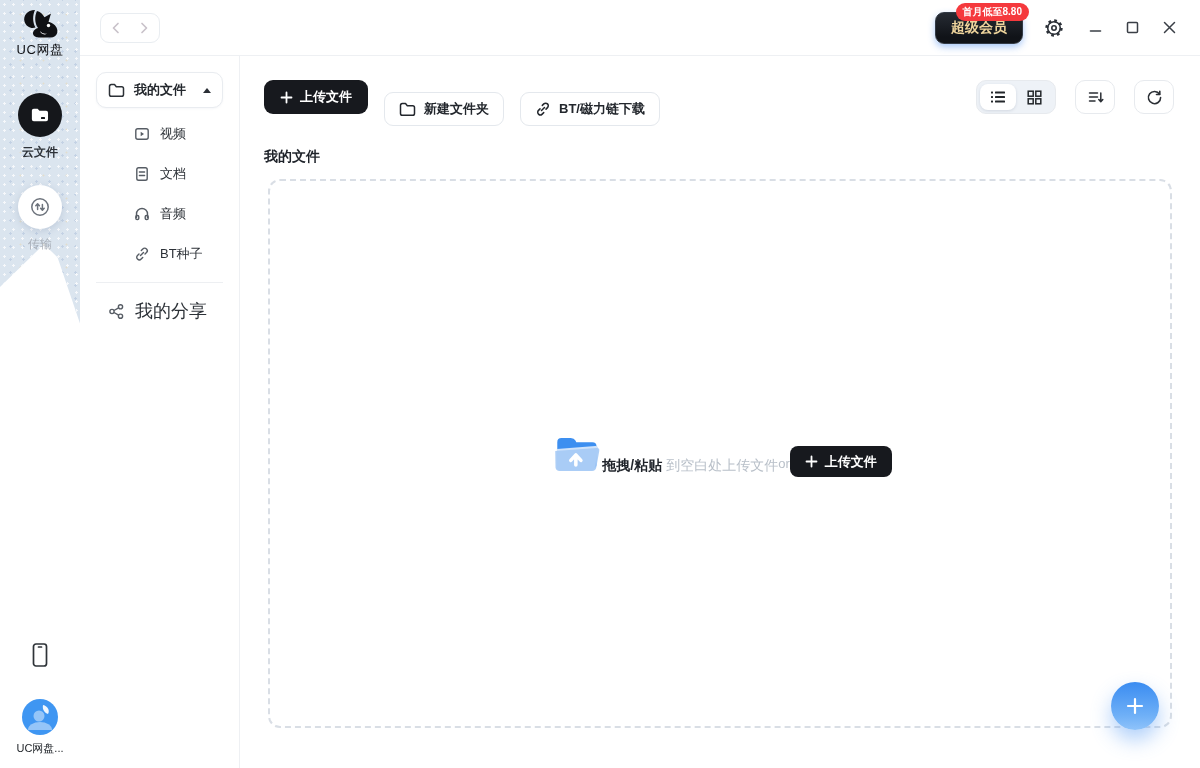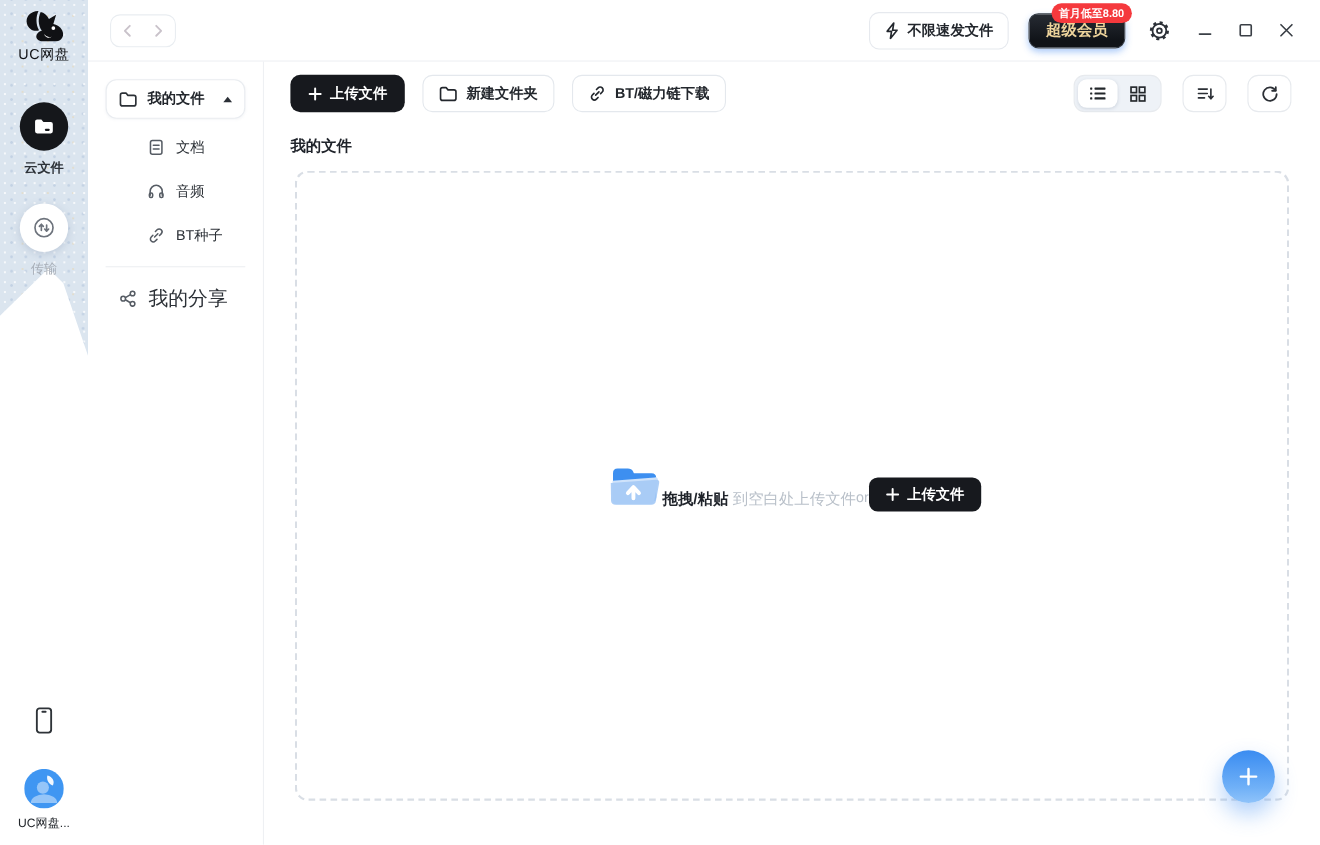--- a/index.html
+++ b/index.html
@@ -71,21 +71,21 @@
   .bar-fill{height:100%;background:#3d8ff0;}
   .upgrade-row{margin-top:12px;display:flex;align-items:center;justify-content:space-between;}
   .upgrade-link{font-size:12px;color:#3d8ff0;cursor:pointer;}
 
   
   .main{flex:1;min-width:0;position:relative;display:flex;flex-direction:column;box-sizing:border-box;}
   .toolbar{display:flex;align-items:center;padding:12px 26px 0 24px;gap:16px;}
   .btn-black{display:flex;align-items:center;gap:7px;height:34px;padding:0 16px;border:none;border-radius:9px;
     background:#17191e;color:#fff;font-size:13px;font-weight:600;cursor:pointer;}
   .btn-white{display:flex;align-items:center;gap:8px;height:34px;padding:0 14px;border:1px solid #e4e8ed;border-radius:9px;
-    background:#fff;color:#23272d;font-size:13px;font-weight:600;cursor:pointer;}
+    background:#fff;color:#23272d;font-size:13px;font-weight:600;cursor:pointer;margin-top:24px;}
   .toolbar-right{margin-left:auto;display:flex;align-items:center;gap:19px;}
   .seg{width:80px;height:34px;border:1px solid #e7eaee;border-radius:10px;background:#eef2f7;display:flex;align-items:center;padding:3px;box-sizing:border-box;}
   .seg-item{flex:1;height:100%;display:flex;align-items:center;justify-content:center;border-radius:8px;cursor:pointer;color:#23272b;}
   .seg-item.active{background:#fff;box-shadow:0 1px 3px rgba(80,95,120,.18);}
   .sq-btn{width:40px;height:34px;border:1px solid #e7eaee;border-radius:10px;background:#fff;display:flex;align-items:center;justify-content:center;cursor:pointer;color:#2b2f35;}
   .page-title{font-size:14px;font-weight:700;color:#1f232a;margin:22px 0 0 24px;}
   .dropzone{flex:1;margin:13px 28px 40px;border:2px dashed #d9dee5;border-radius:12px;
     display:flex;align-items:center;justify-content:center;}
   .dz-text{margin-top:24px;font-size:14px;}
   .dz-strong{color:#1f232a;font-weight:600;}
@@ -173,28 +173,20 @@
             </svg>
         </span>
         <span class="nav-btn">
           <svg width="10" height="12" viewBox="0 0 10 12" fill="none" stroke="#c9c2ca" stroke-width="1.7" stroke-linecap="round" stroke-linejoin="round">
               <path d="M3 1.5 L7.5 6 L3 10.5"></path>
             </svg>
         </span>
       </div>
 
       <div class="header-right">
-        <button class="speed-btn">
-          <span>
-            <svg width="14" height="16" viewBox="0 0 14 16" fill="none" stroke="#23272d" stroke-width="1.5" stroke-linejoin="round">
-              <path d="M8.5 1 L2.5 8.5 H6.5 L5.5 15 L11.5 7.5 H7.5 Z"></path>
-            </svg>
-          </span>
-          <span>不限速发文件</span>
-        </button>
 
         <button class="vip-btn">
           <span class="vip-label">超级会员</span>
           <span class="vip-badge">首月低至8.80</span>
         </button>
 
         <button class="icon-btn">
           <span>
             <svg width="22" height="22" viewBox="0 0 22 22" fill="none">
               <circle cx="11" cy="11" r="7.2" stroke="#2c3138" stroke-width="3" stroke-dasharray="2.6 3.05"></circle>
@@ -231,20 +223,29 @@
           <span>
             <svg width="17" height="15" viewBox="0 0 17 15" fill="none" stroke="#2c3137" stroke-width="1.5" stroke-linejoin="round">
               <path d="M1.5 3.4 a1.8 1.8 0 0 1 1.8-1.8 h3.2 l1.8 2.1 h5.4 a1.8 1.8 0 0 1 1.8 1.8 v6 a1.8 1.8 0 0 1 -1.8 1.8 h-10.4 a1.8 1.8 0 0 1 -1.8-1.8 Z"></path>
             </svg>
           </span>
           <span class="pill-label">我的文件</span>
           <span class="tri-up"></span>
         </div>
 
         <div class="cat-list">
+          <div class="cat-item">
+            <span>
+              <svg width="16" height="16" viewBox="0 0 16 16" fill="none" stroke="#565c64" stroke-width="1.4" stroke-linejoin="round">
+                <rect x="1.8" y="2.8" width="12.4" height="10.4" rx="2"></rect>
+                  <path d="M6.7 5.8 L10 8 L6.7 10.2 Z" fill="#565c64" stroke="none"></path>
+              </svg>
+            </span>
+            <span>视频</span>
+          </div>
           <div class="cat-item">
             <span>
               <svg width="16" height="16" viewBox="0 0 16 16" fill="none" stroke="#565c64" stroke-width="1.4" stroke-linejoin="round" stroke-linecap="round">
                 <rect x="2.8" y="1.8" width="10.4" height="12.4" rx="1.8"></rect>
                   <path d="M5.4 6 h5.2 M5.4 9.5 h5.2"></path>
               </svg>
             </span>
             <span>文档</span>
           </div>
           <div class="cat-item">

